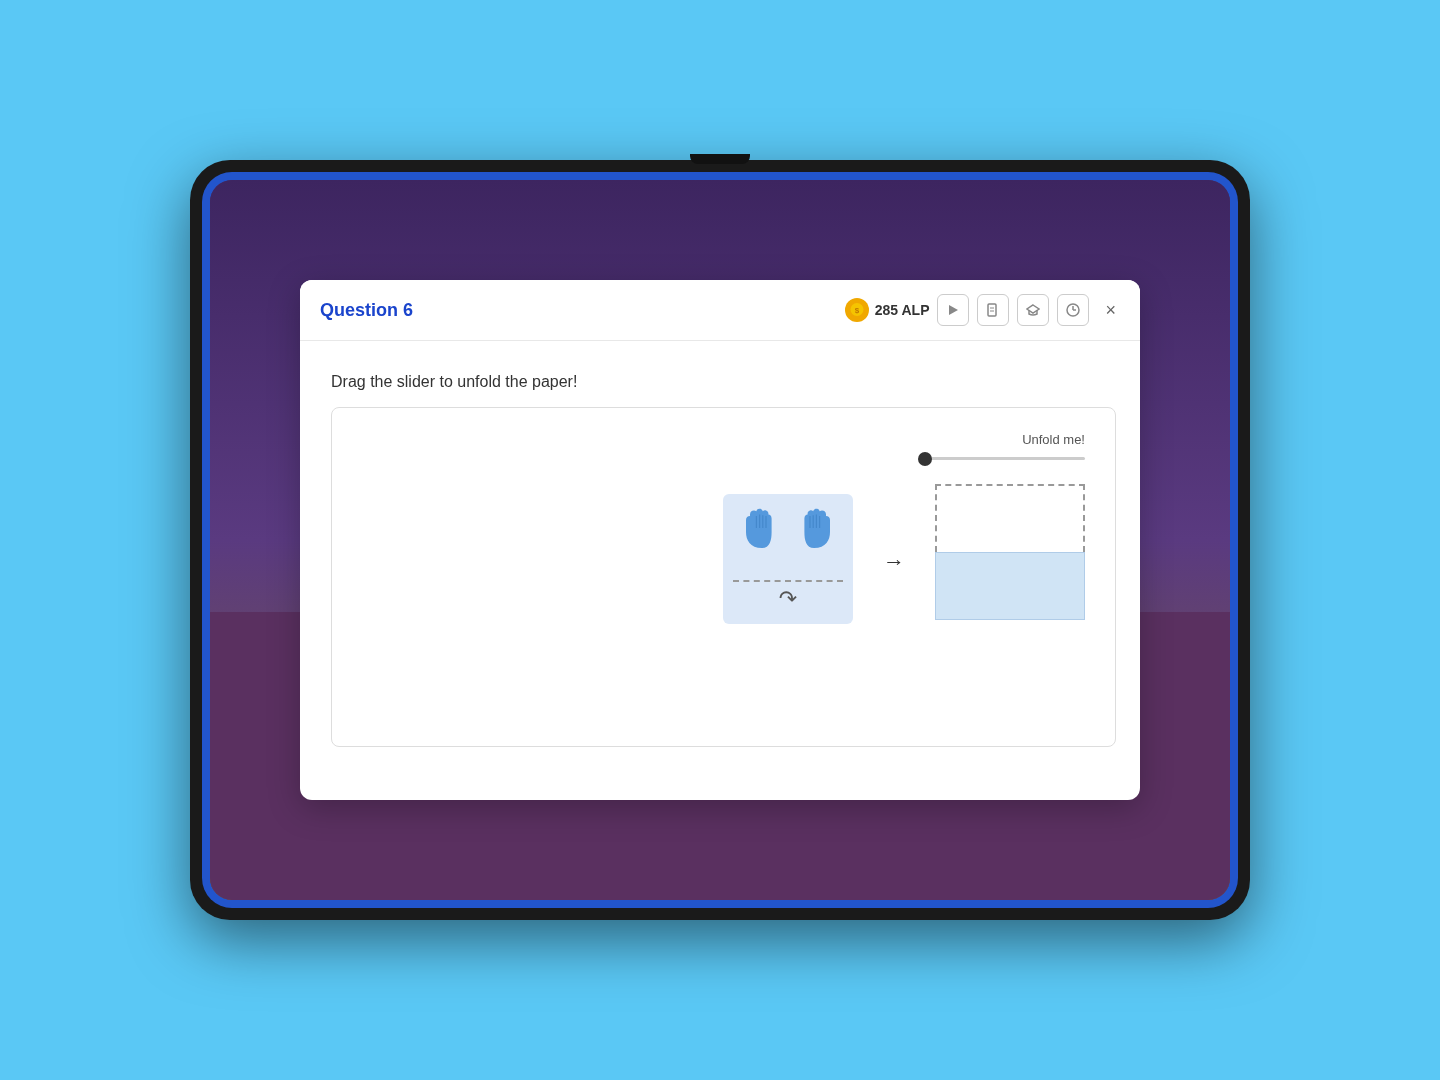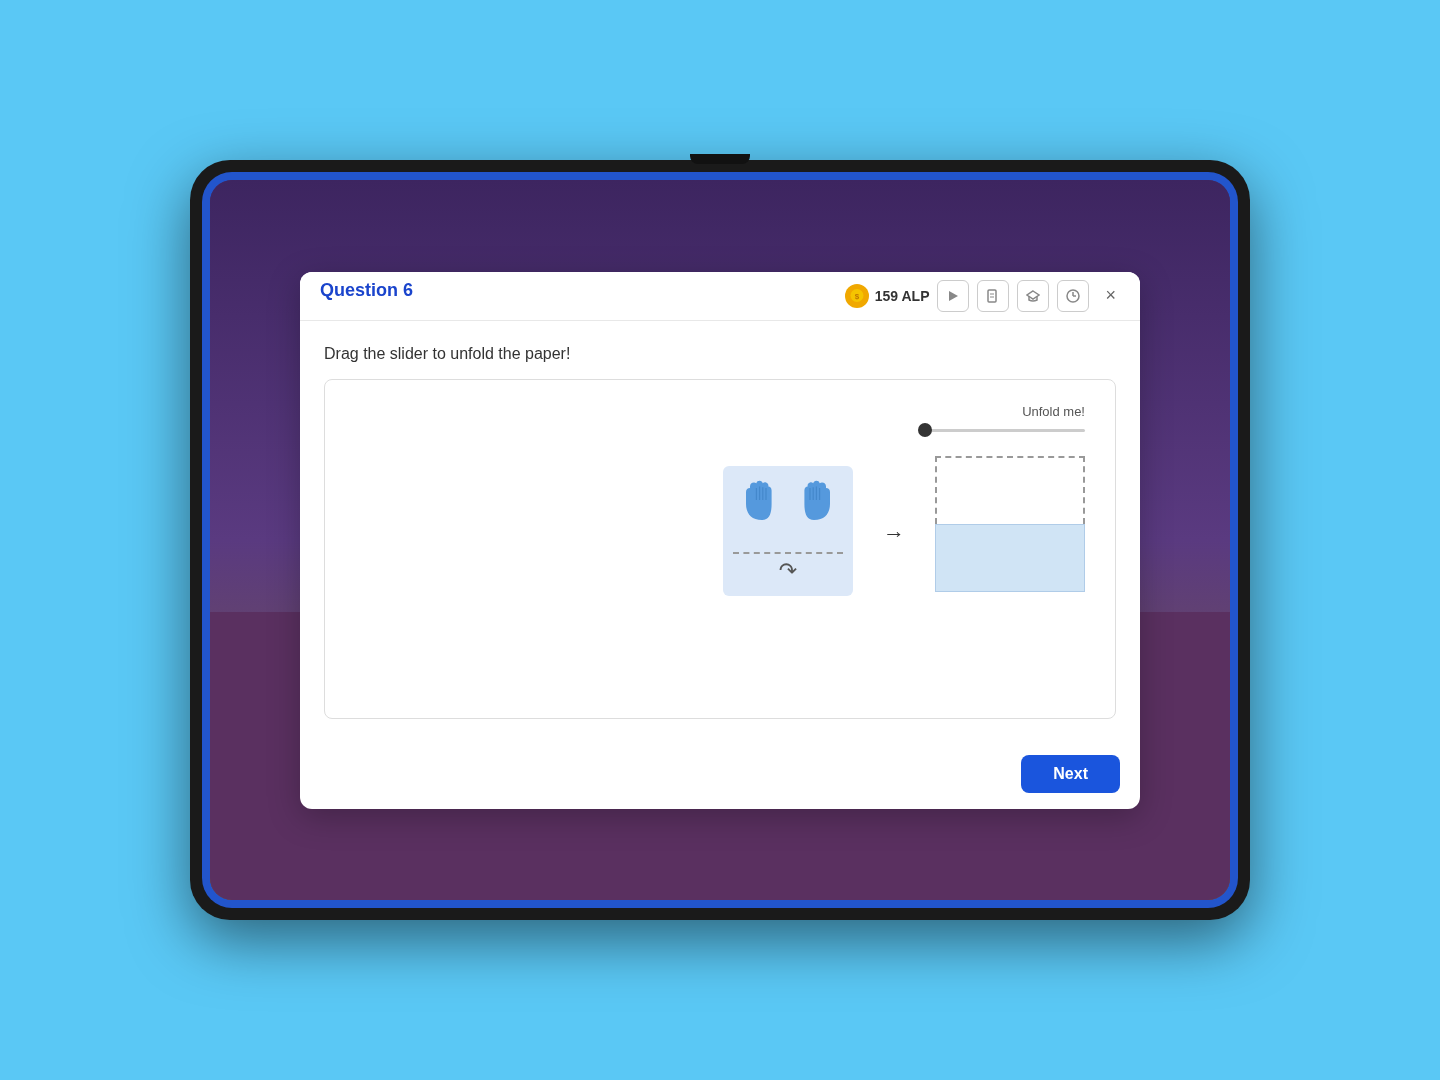--- a/index.html
+++ b/index.html
@@ -77,22 +77,23 @@
       min-height: 520px;
       display: flex;
       flex-direction: column;
       box-shadow: 0 8px 32px rgba(0,0,0,0.25);
       overflow: hidden;
     }
 
     
     .modal-header {
       display: flex;
+      align-items: center;
       justify-content: space-between;
-      padding: 8px 20px;
+      padding: 14px 20px;
       border-bottom: 1px solid #e8e8e8;
       background: #ffffff;
       gap: 40px;
     }
 
     .modal-title {
       font-size: 18px;
       font-weight: 700;
       color: #1a44cc;
     }
@@ -142,22 +143,23 @@
       background: none;
       cursor: pointer;
       color: #666;
       font-size: 18px;
       padding: 4px;
       margin-left: 4px;
     }
 
     
     .modal-body {
-      padding: 24px 24px;
+      padding: 32px 24px;
       flex: 1;
+      margin-left: 7px;
     }
 
     .instruction-text {
       font-size: 16px;
       color: #333;
       margin-bottom: 16px;
       font-weight: 400;
     }
 
     
@@ -334,21 +336,21 @@
             <span class="modal-title">Question 6</span>
             <div class="header-right">
               <div class="alp-badge">
                 <div class="coin-icon">
                   <svg width="18" height="18" viewBox="0 0 18 18">
                     <ellipse cx="9" cy="9" rx="8" ry="8" fill="#f0a800"></ellipse>
                     <ellipse cx="9" cy="8.5" rx="6.5" ry="6.5" fill="#f5c400"></ellipse>
                     <text x="9" y="12" text-anchor="middle" fill="#c07800" font-size="8" font-weight="bold">$</text>
                   </svg>
                 </div>
-                <span>159 ALP</span>
+                <span>285 ALP</span>
               </div>
 
               <button class="header-btn">
                 <svg width="12" height="12" viewBox="0 0 12 12">
                   <polygon points="2,1 11,6 2,11" fill="#888"></polygon>
                 </svg>
               </button>
 
               <button class="header-btn">
                 <svg width="12" height="14" viewBox="0 0 12 14">
@@ -420,22 +422,19 @@
 
                 <div class="paper-right">
                   <div class="dashed-top"></div>
                   <div class="solid-bottom"></div>
                 </div>
 
               </div>
             </div>
           </div>
 
-          <div class="modal-footer">
-            <button class="next-btn">Next</button>
-          </div>
 
         </div>
       </div>
 
     </div>
   </div>
 </div>
 
 </body></html>

